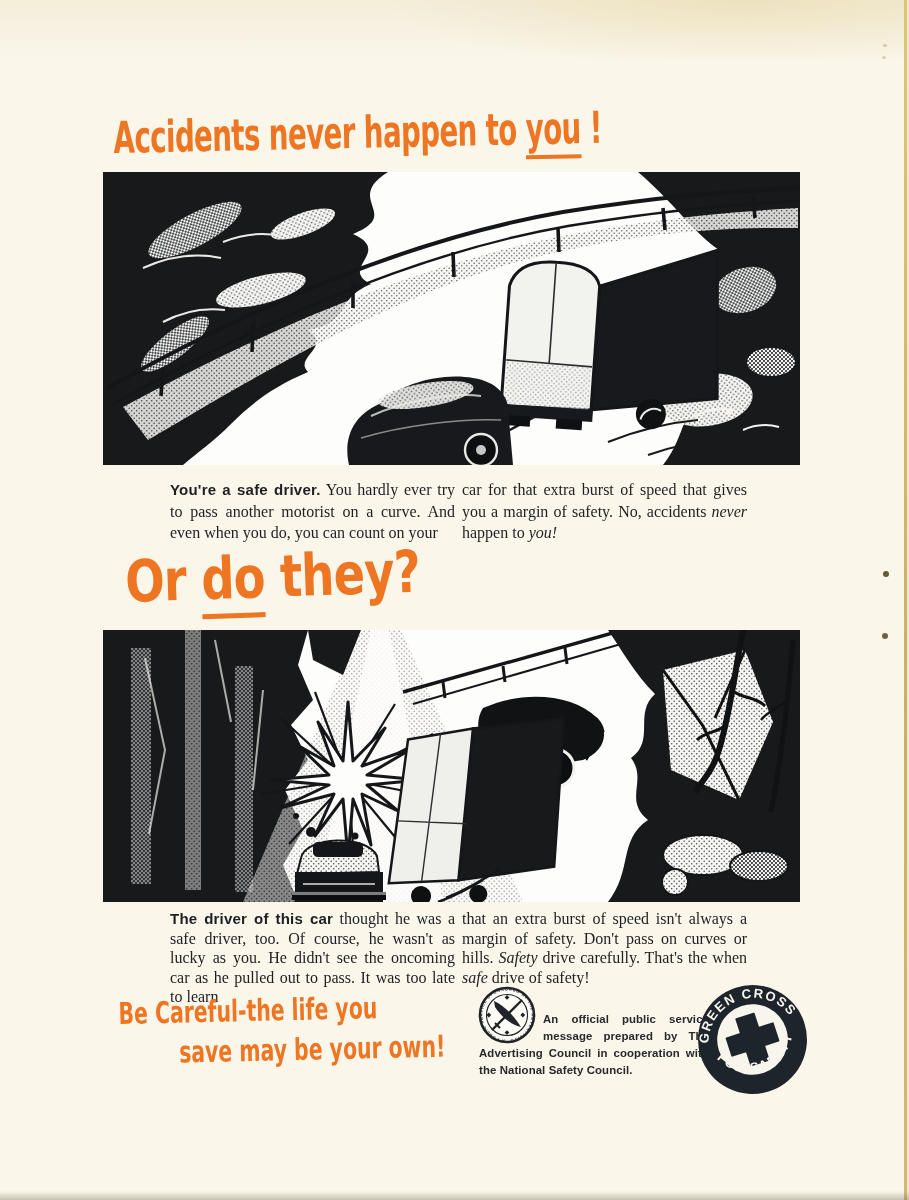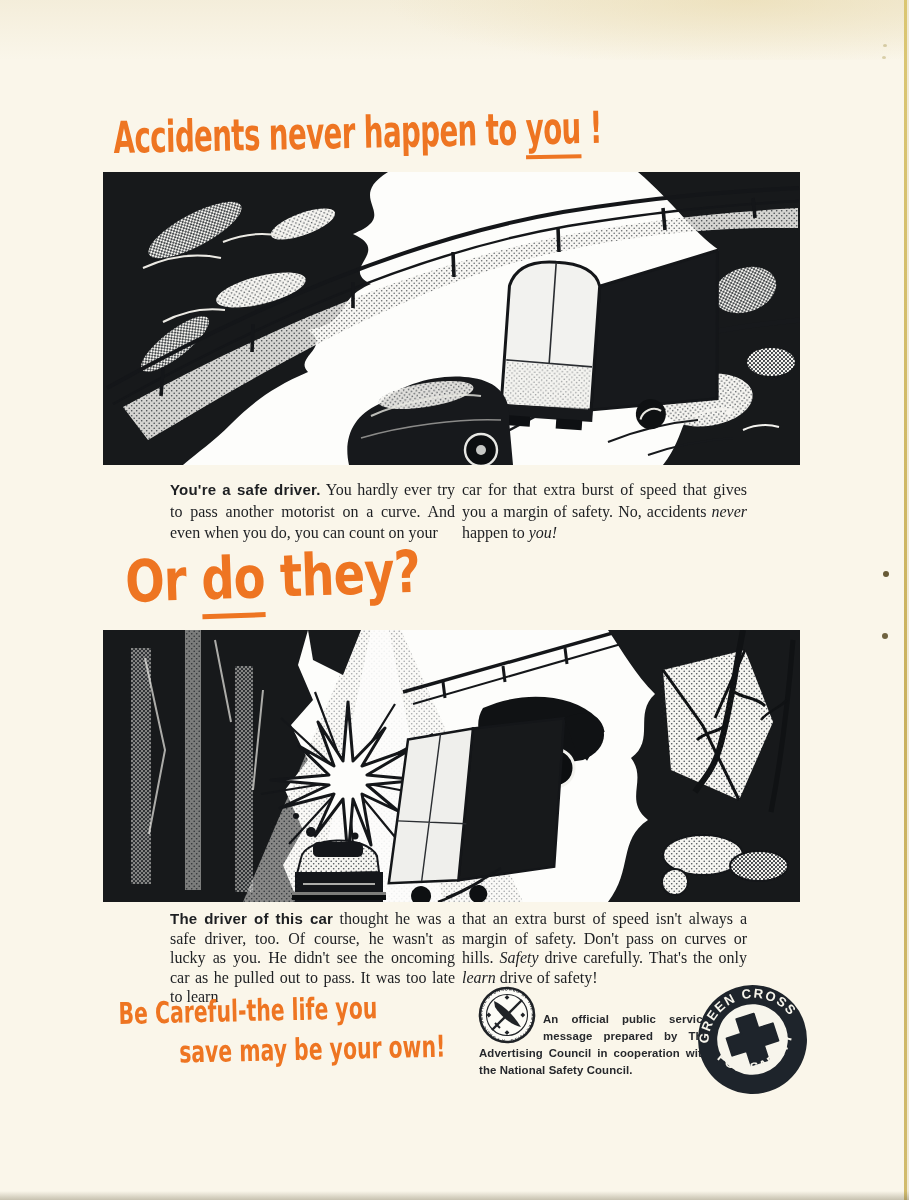--- a/index.html
+++ b/index.html
@@ -226,21 +226,21 @@
         <path d="M640,0 C632,40 628,80 616,120 C610,140 600,150 592,162" stroke="#101214" stroke-width="6" fill="none"></path>
         <path d="M628,60 C642,70 652,66 662,76 M622,96 C610,104 602,102 594,110" stroke="#101214" stroke-width="3" fill="none"></path>
         <path d="M690,10 C686,60 680,120 668,182" stroke="#101214" stroke-width="5" fill="none"></path>
         <path d="M684,70 C674,80 666,80 658,90" stroke="#101214" stroke-width="2.5" fill="none"></path>
       </g>
       <polygon points="205,0 258,0 240,45 210,30" fill="#17191b"></polygon>
     </svg>
   </div>
 
   <div class="col col-2 left"><span class="seg-b">The driver of this car</span><span> thought he was a safe driver, too. Of course, he wasn't as lucky as you. He didn't see the oncoming car as he pulled out to pass. It was too late to learn</span></div>
-  <div class="col col-2 right"><span>that an extra burst of speed isn't always a margin of safety. Don't pass on curves or hills. </span><span class="seg-i">Safety</span><span> drive carefully. That's the only </span><span class="seg-i">learn</span><span> drive of safety!</span></div>
+  <div class="col col-2 right"><span>that an extra burst of speed isn't always a margin of safety. Don't pass on curves or hills. </span><span class="seg-i">Safety</span><span> drive carefully. That's the when </span><span class="seg-i">safe</span><span> drive of safety!</span></div>
 
   <div class="tagline">
     <div class="line1">Be Careful-the life you</div>
     <div class="line2">save may be your own!</div>
   </div>
 
   <svg class="seal" viewBox="0 0 58 58">
     <defs>
         <path id="sealring" d="M29,53.5 A24.5,24.5 0 1 1 29.05,53.5"></path>
       </defs>

